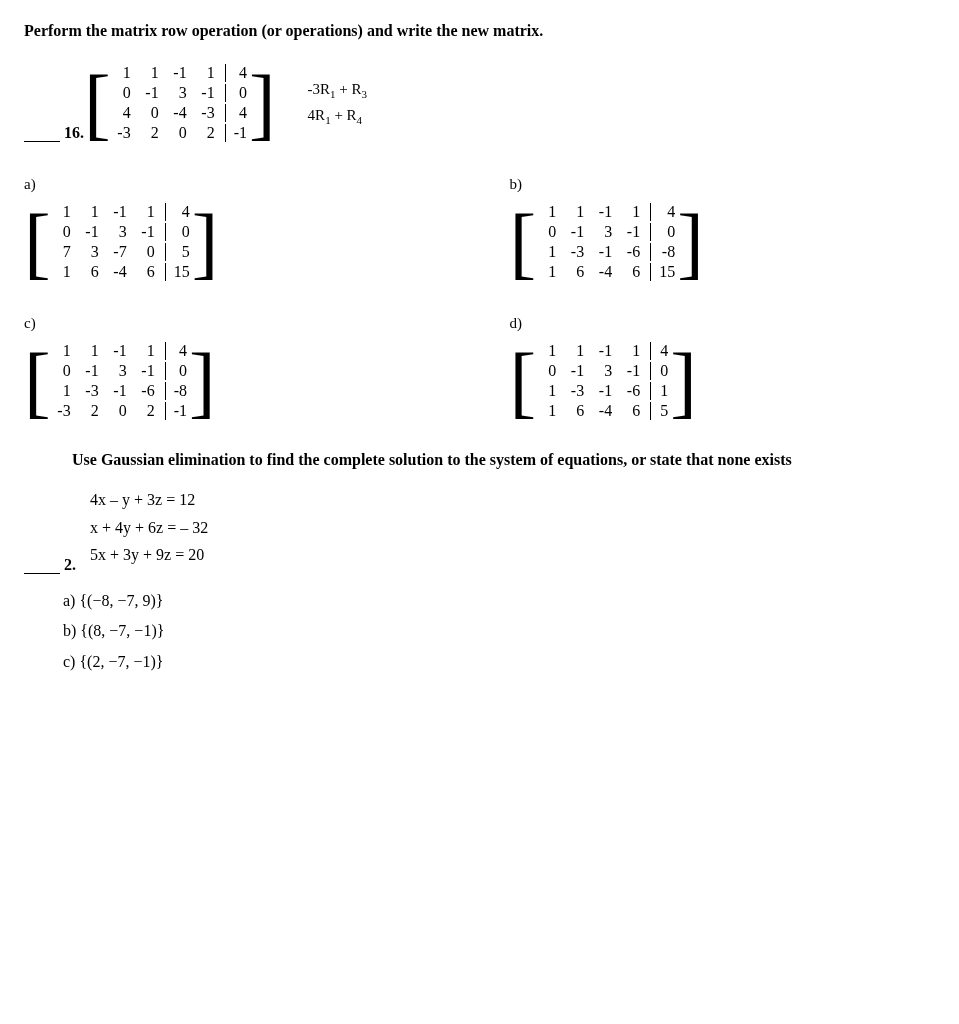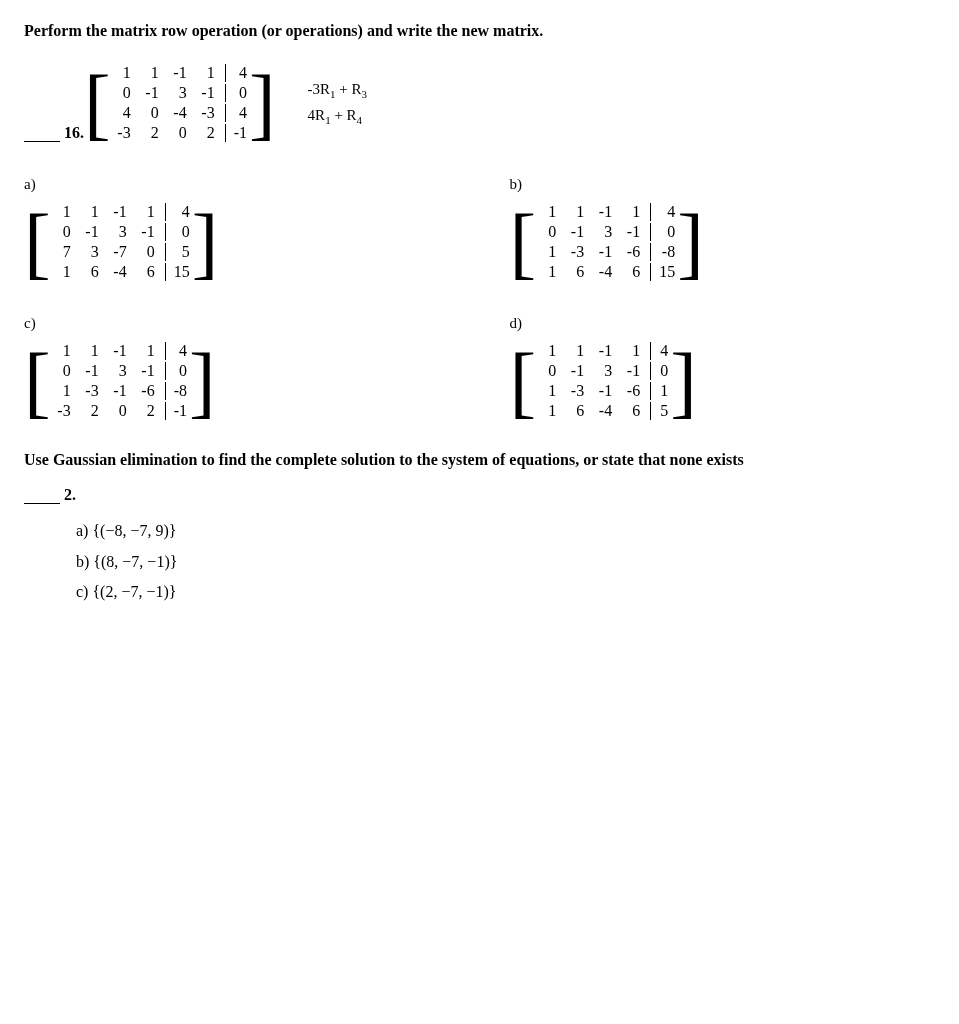--- a/index.html
+++ b/index.html
@@ -111,30 +111,31 @@
 
     
     .section {
       margin-bottom: 24px;
     }
 
     .gaussian-header {
       font-weight: bold;
       line-height: 1.5;
       margin-bottom: 14px;
+      margin-left: 48px;
     }
 
     .q17-system {
       margin-left: 60px;
       margin-bottom: 10px;
       line-height: 1.7;
     }
 
     .q17-choices {
-      margin-left: 52px;
+      margin-left: 39px;
       line-height: 1.9;
     }
 
     .main-matrix-row {
       display: flex;
       align-items: center;
       gap: 12px;
     }
 
     sub { font-size: 11px; }
@@ -312,20 +313,25 @@
   </div>
 </div>
 
 <div class="section">
   <div class="gaussian-header">Use Gaussian elimination to find the complete solution to the system of equations, or state that none exists</div>
 
   <div class="problem-row" style="margin-bottom: 8px;">
     <div class="problem-number">
       <span class="underline-blank"></span>
       <span class="num-label">2.</span>
+    </div>
+    <div class="q17-system" style="margin-left: 6px;">
+      <div>4x – y + 3z = 12</div>
+      <div>x + 4y + 6z = – 32</div>
+      <div>5x + 3y + 9z = 20</div>
     </div>
   </div>
 
   <div class="q17-choices">
     <div>a)  {(−8, −7, 9)}</div>
     <div>b)  {(8, −7, −1)}</div>
     <div>c)  {(2, −7, −1)}</div>
   </div>
 </div>
 

